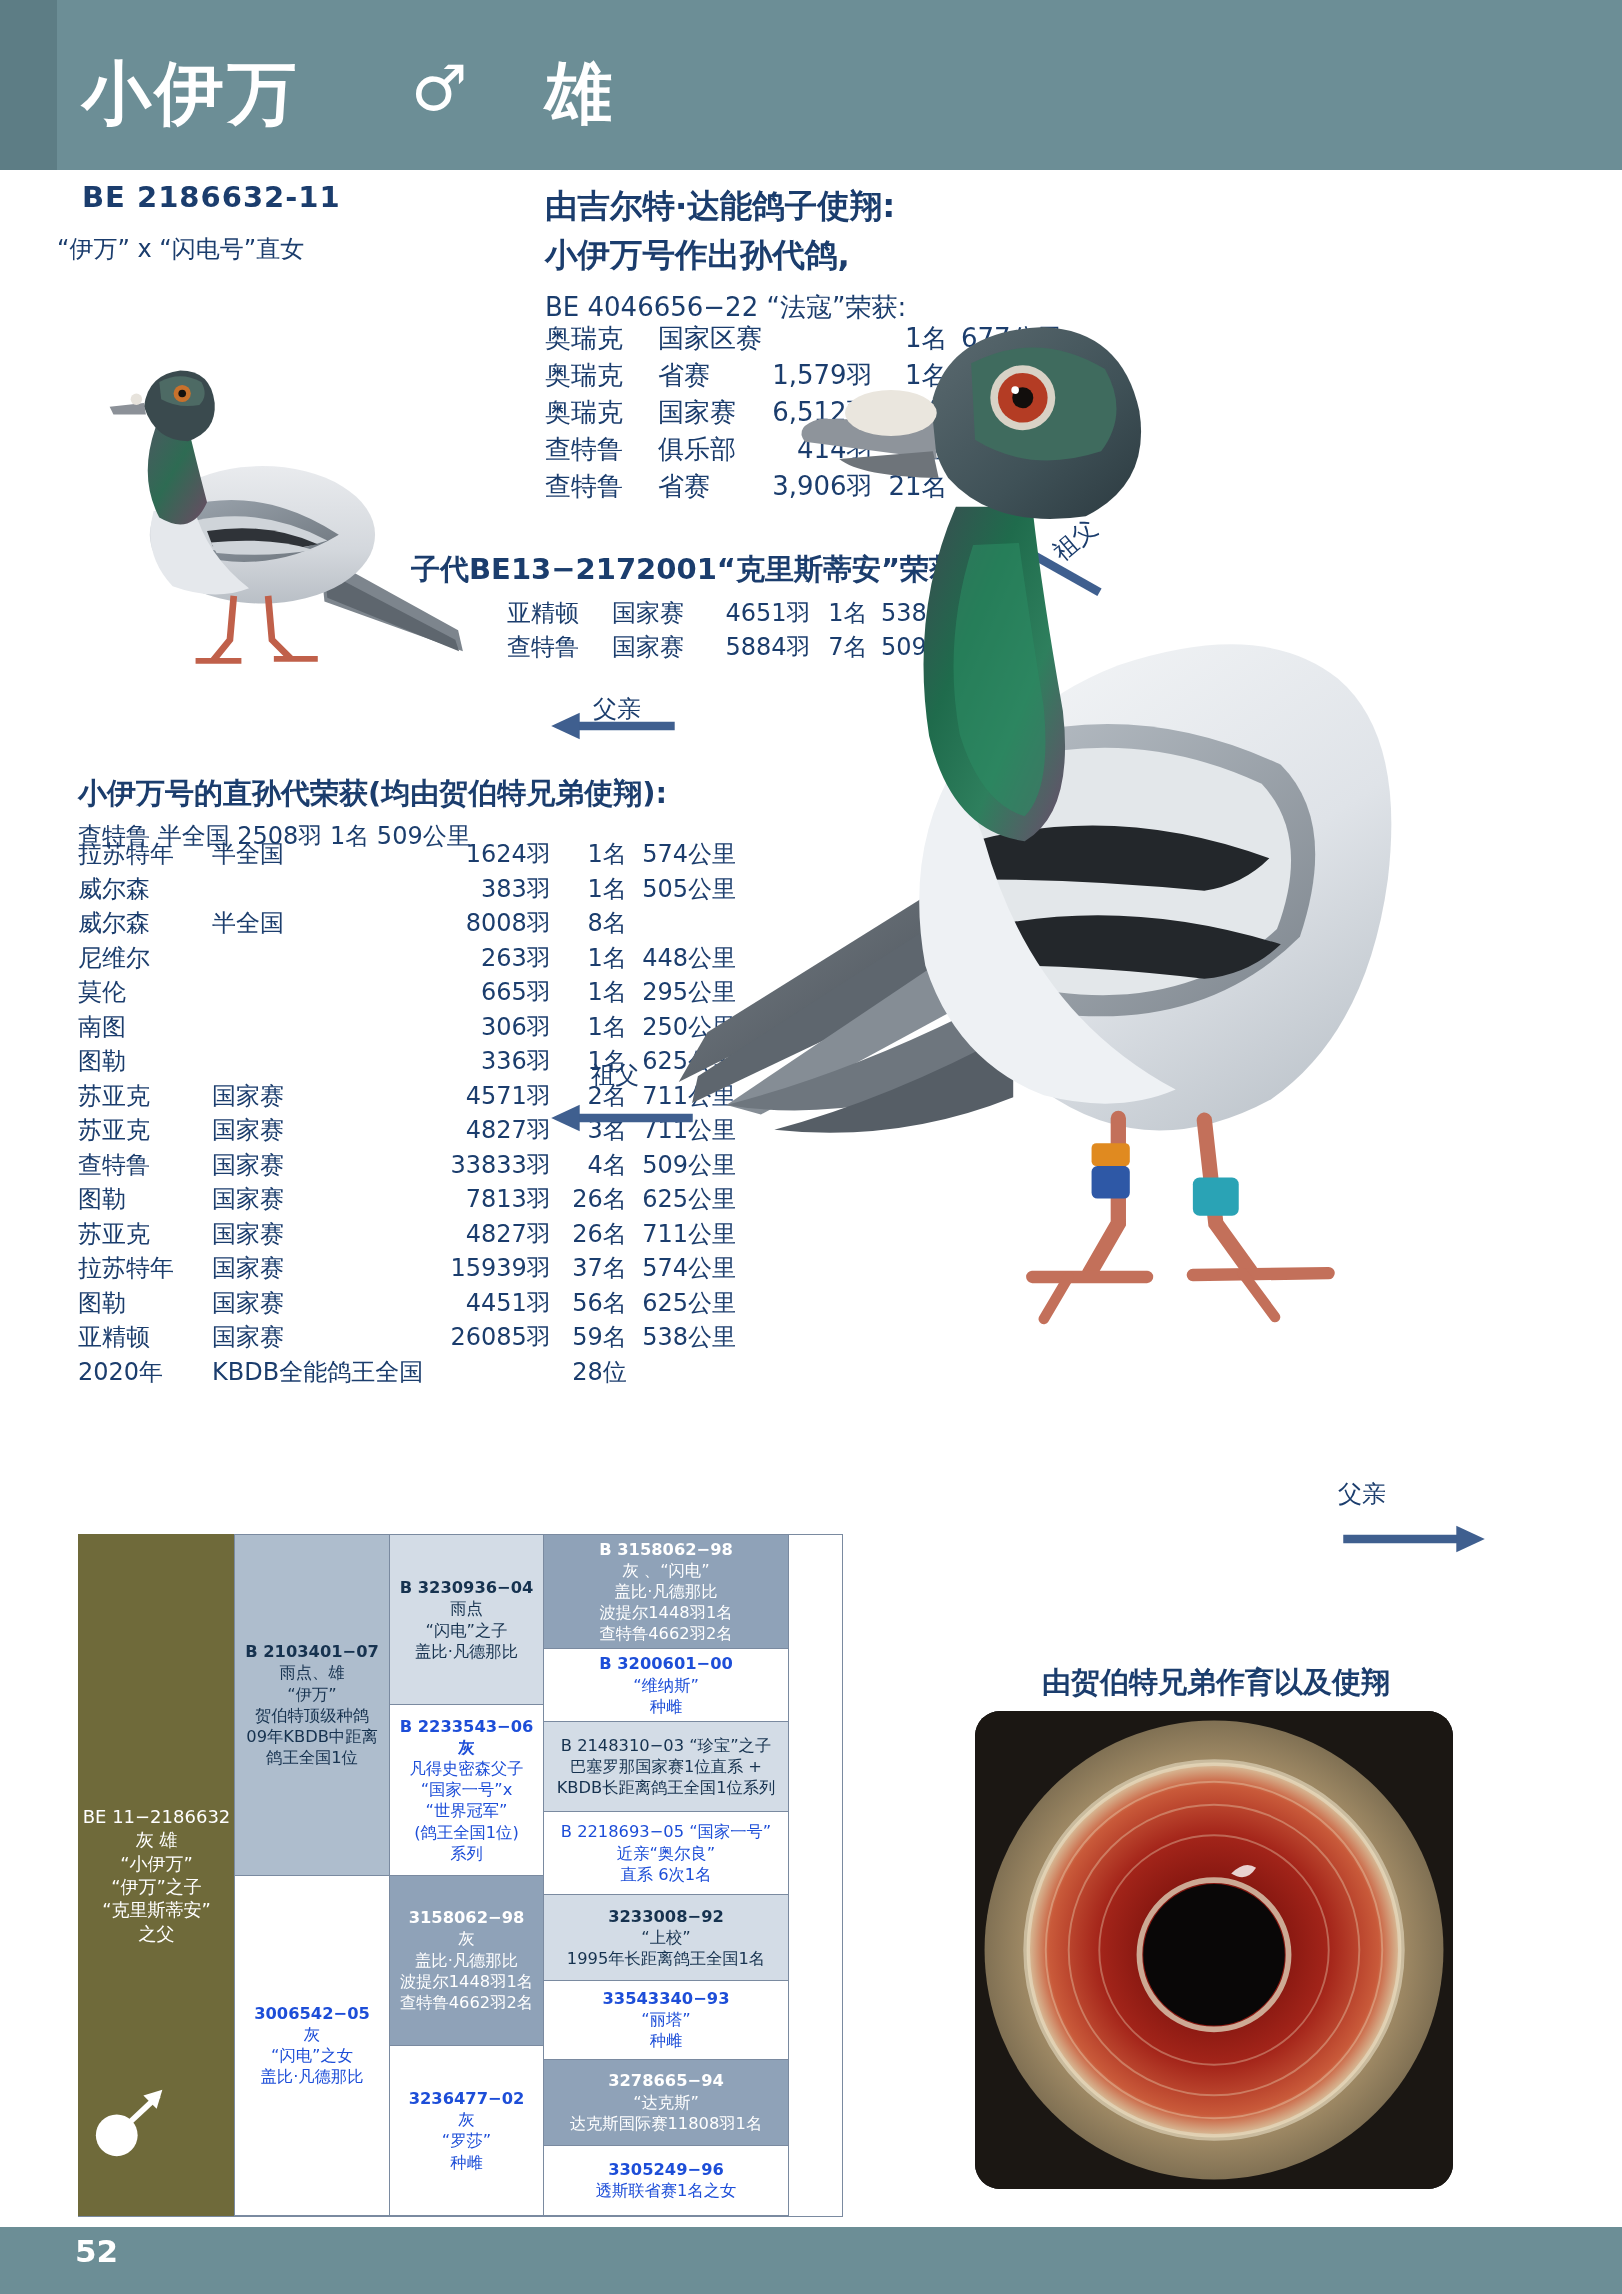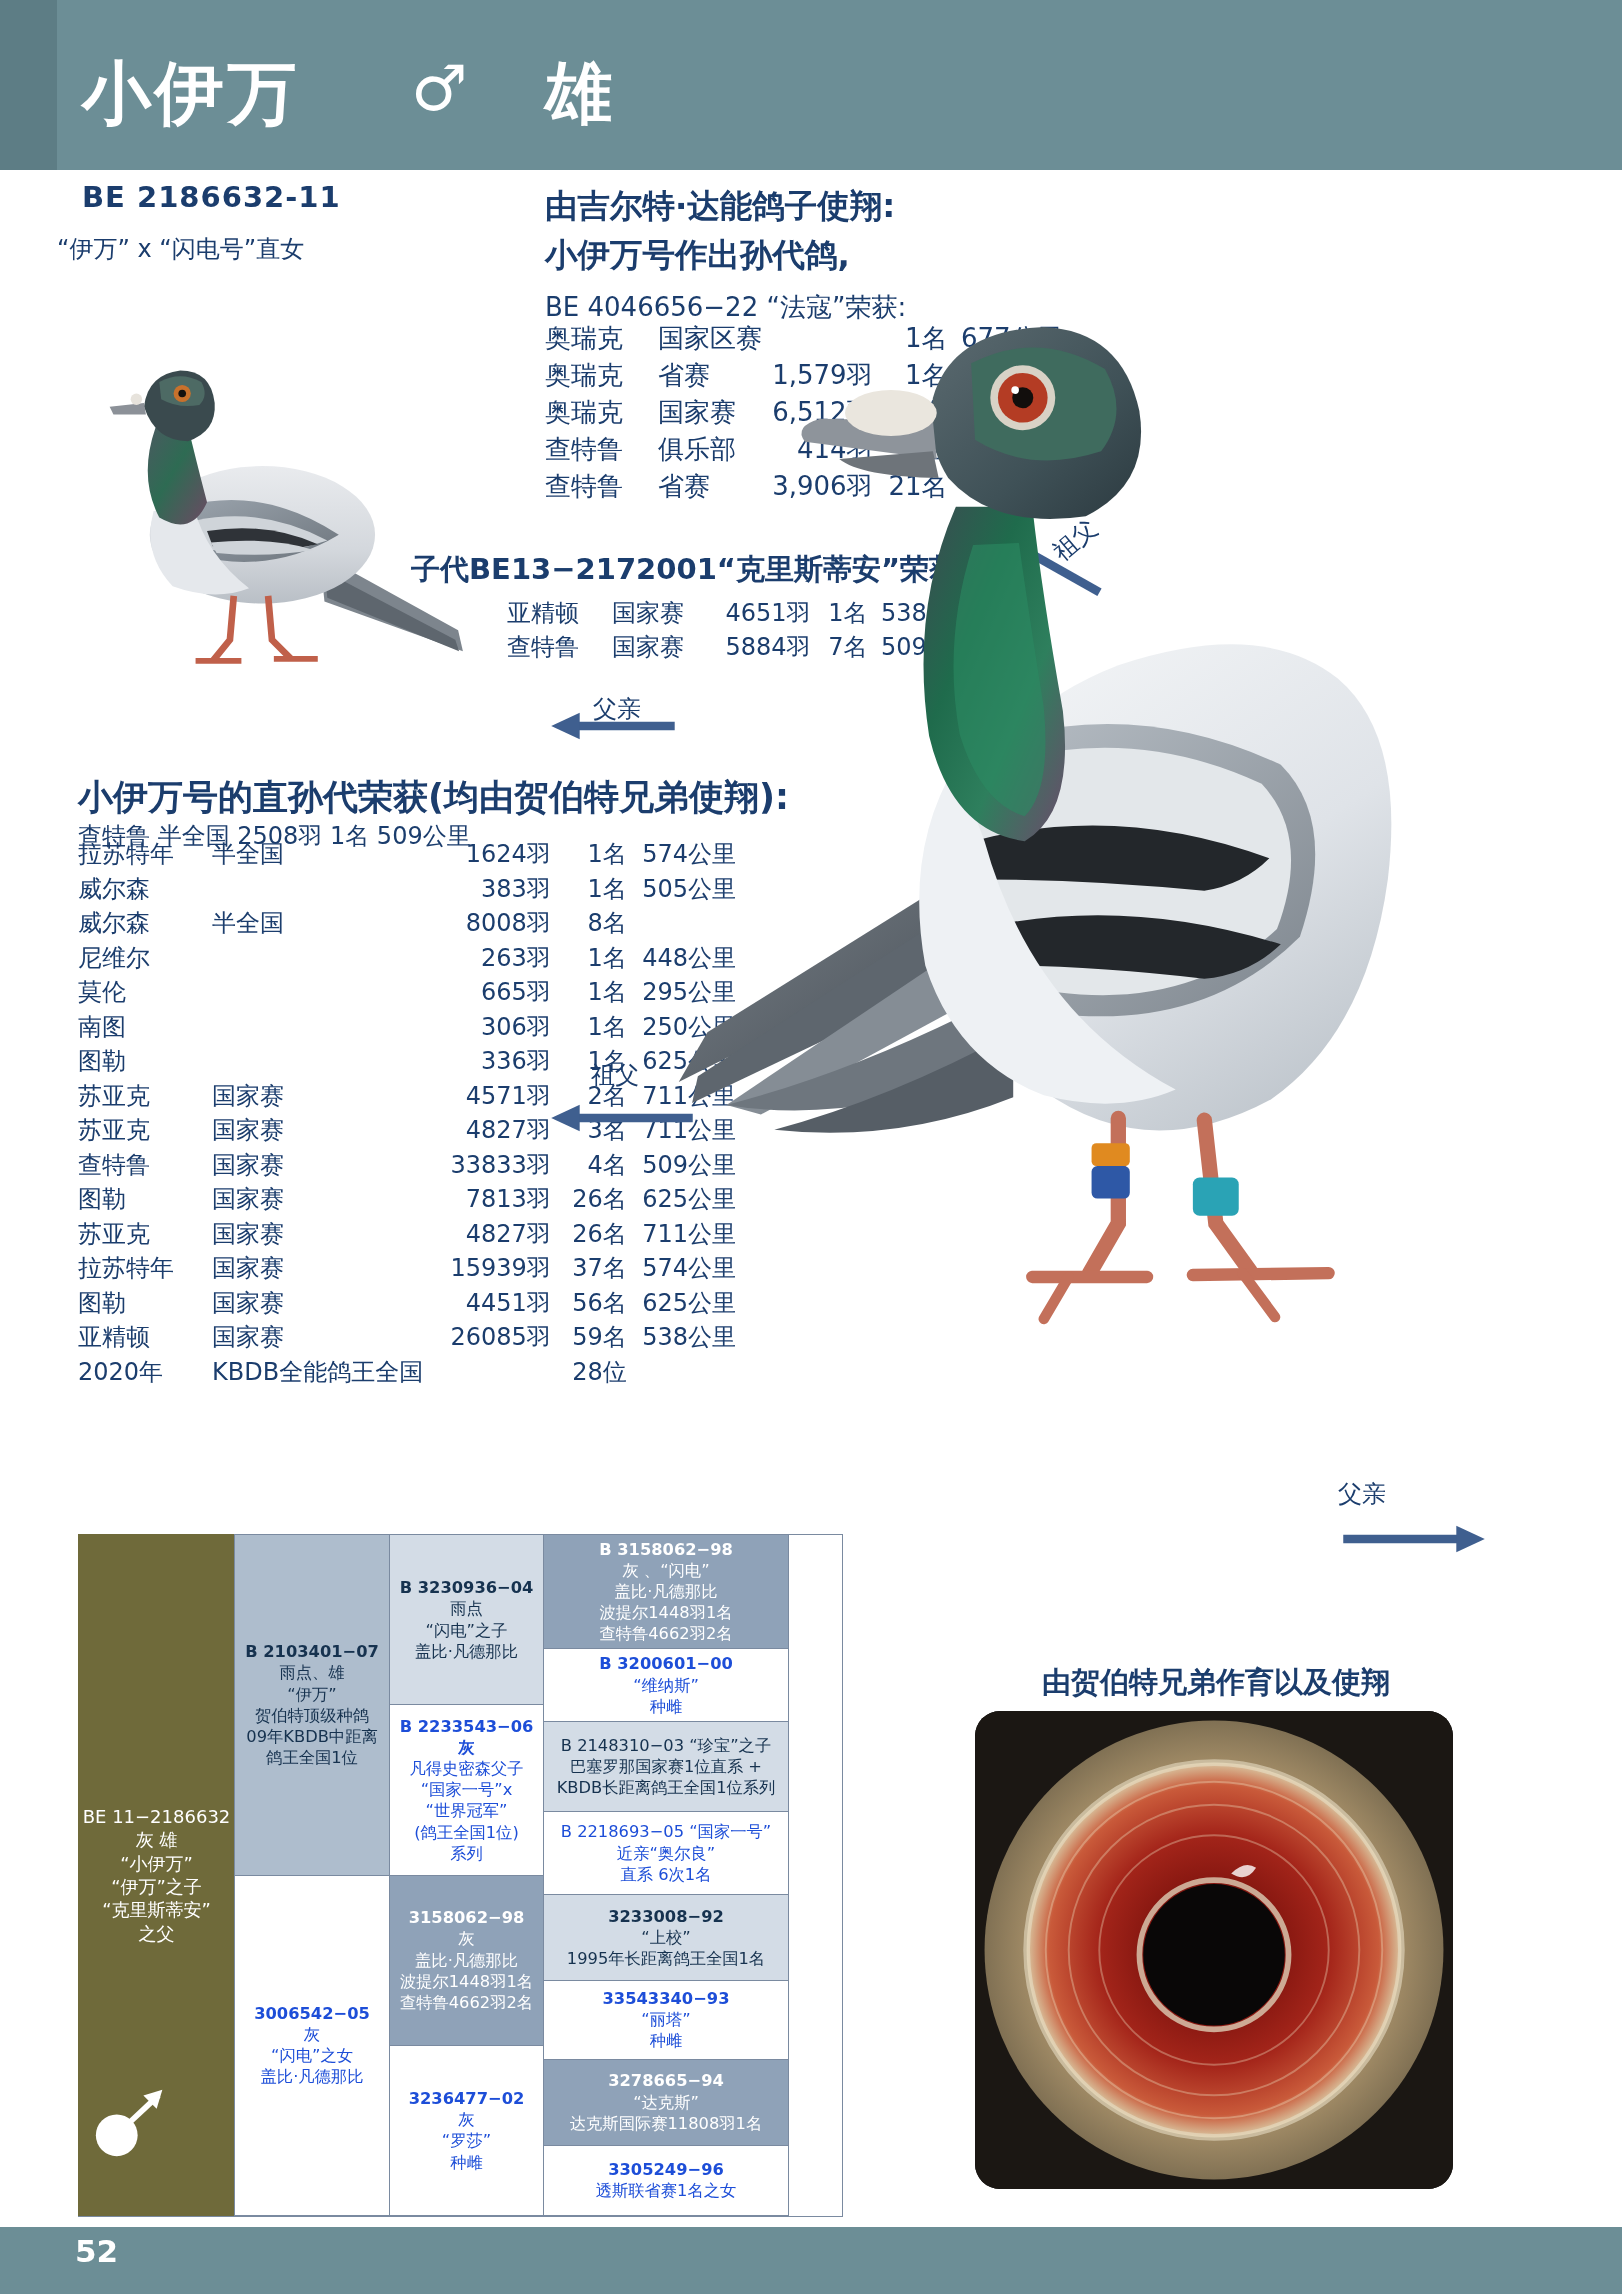--- a/index.html
+++ b/index.html
@@ -80,21 +80,21 @@
   .child-results { position:absolute; left:507px; top:597px; }
   .child-results td { font-size:24px; }
   .child-results td.c1 { min-width:105px; }
   .child-results td.c2 { min-width:107px; }
   .child-results td.c3 { min-width:105px; text-align:right; padding-right:13.4px;}
   .child-results td.c4 { min-width:57px; text-align:right; padding-right:13.4px;}
 
   
   .gc-title {
     position:absolute; left:78px; top:774px;
-    font-size:35px; font-weight:bold; color:#1b3d6d;
+    font-size:29px; font-weight:bold; color:#1b3d6d;
   }
   .gc-subline {
     position:absolute; left:78px; top:820px;
     font-size:24px; color:#1b3d6d;
   }
   .gc-results { position:absolute; left:78px; top:838px; }
   .gc-results td { font-size:24px; line-height:1.36; }
   .gc-results td.c1 { min-width:134px; }
   .gc-results td.c2 { min-width:158px;margin-top:6px; }
   .gc-results td.c3 { min-width:143px; text-align:right; padding-right:15.3px; }

